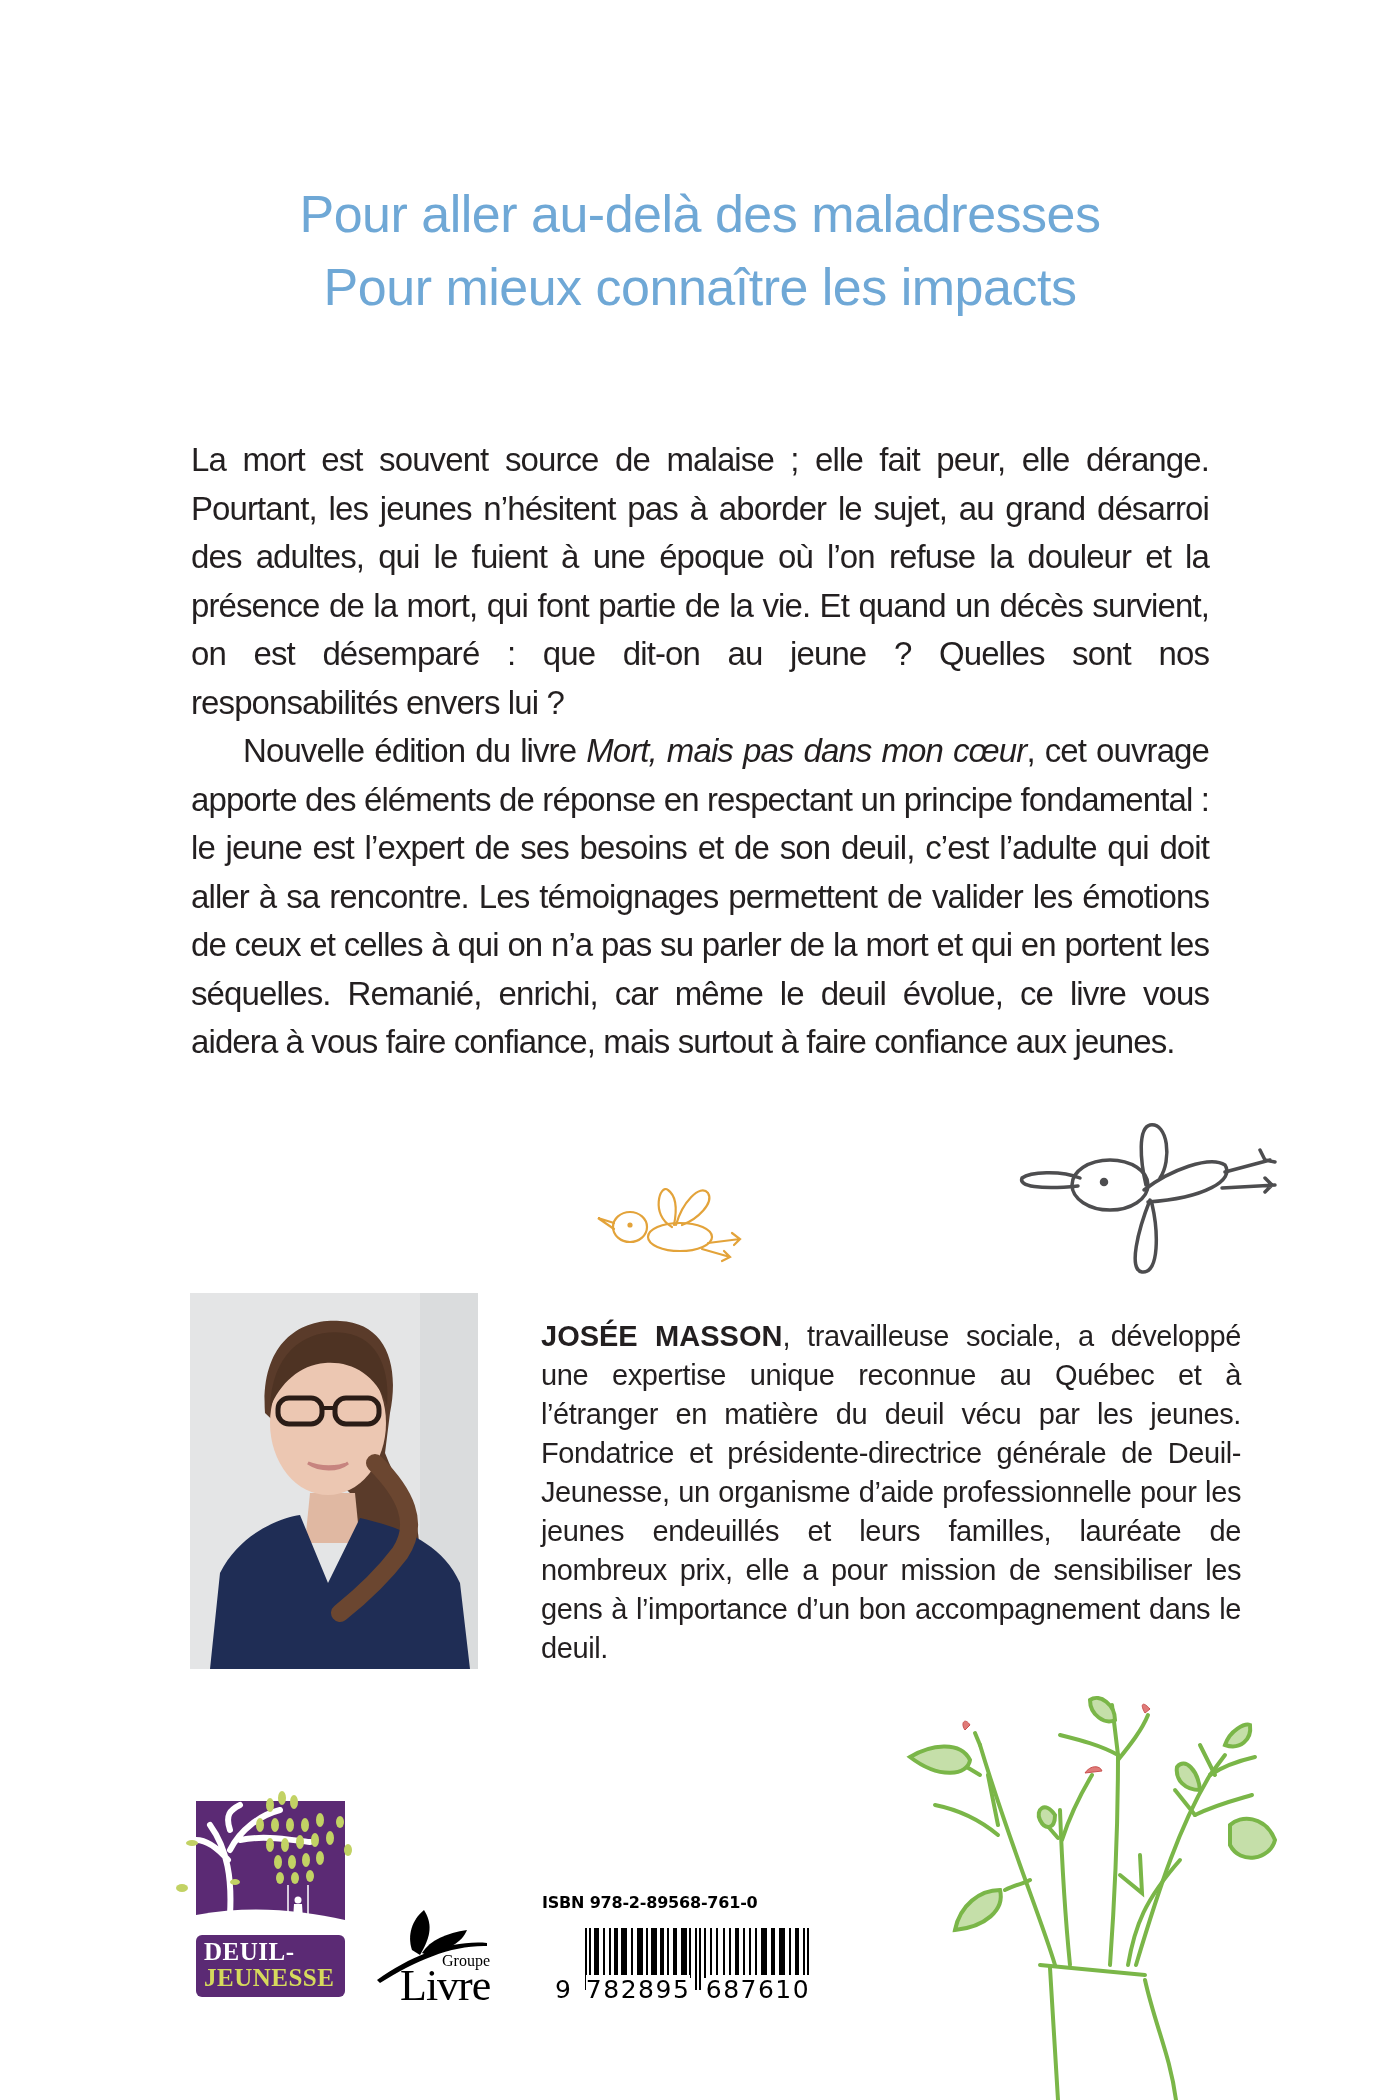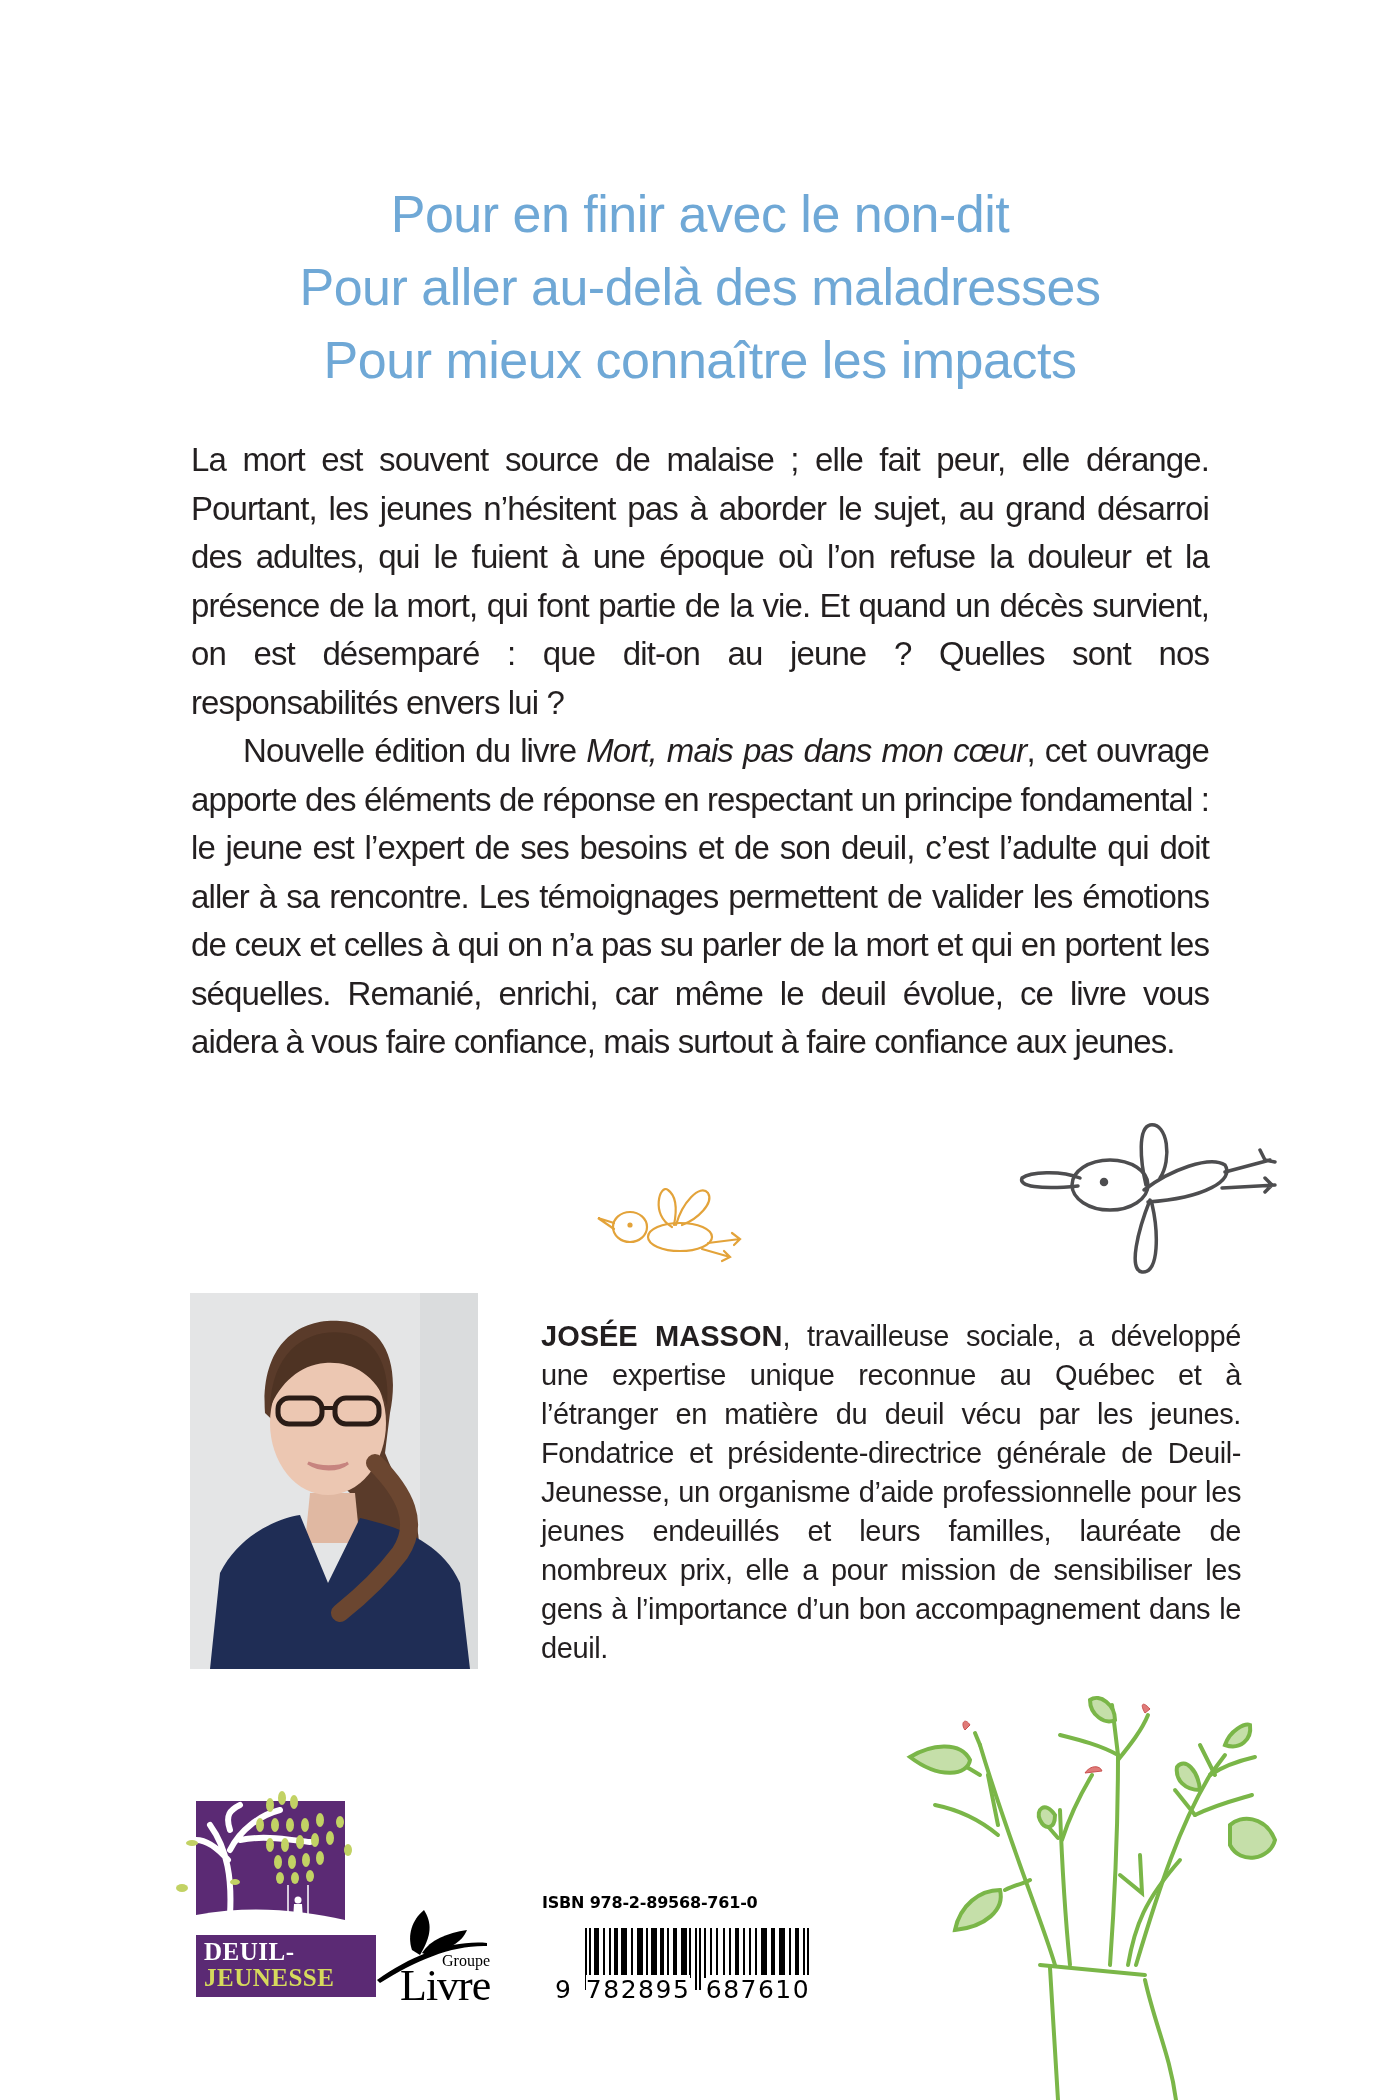--- a/index.html
+++ b/index.html
@@ -22,42 +22,41 @@
   
   .photo { left: 190px; top: 1293px; width: 288px; height: 376px; overflow: hidden; background: #e6e7e8; }
 
   
   .bio { left: 510px; width: 700px; top: 1317px; font-size: 29px; line-height: 39px; text-align: justify;
     letter-spacing: -0.4px; color: #231f20; margin-left: 31px; }
   .bio strong { font-weight: bold; letter-spacing: 0; }
 
   
   .dj-logo { left: 170px; top: 1770px; width: 190px; height: 230px; }
-  .dj-label { left: 196px; top: 1935px; width: 180px; height: 62px; background: #5b2a74; }
+  .dj-label { left: 196px; top: 1935px; width: 149px; height: 62px; background: #5b2a74; border-radius: 6px; }
   .dj-label .l1, .dj-label .l2 { position: absolute; left: 8px; font-family: "Liberation Serif", serif; font-weight: bold; font-size: 25px; line-height: 26px; letter-spacing: 0.5px; }
   .dj-label .l1 { top: 4px; color: #ffffff; }
   .dj-label .l2 { top: 30px; color: #d6da5c; }
 
   .gl-logo { left: 372px; top: 1895px; width: 145px; height: 110px; }
   .gl-groupe { left: 442px; top: 1952px; font-family: "Liberation Serif", serif; font-size: 16px; color: #000; }
   .gl-livre { left: 400px; top: 1960px; font-family: "Liberation Serif", serif; font-size: 44px; color: #000; letter-spacing: -1px; }
 
   
   .isbn-text { left: 542px; top: 1893px; font-family: "DejaVu Sans", sans-serif; font-weight: bold; font-size: 16px; color: #000; letter-spacing: -0.2px; }
   .barcode { left: 585px; top: 1928px; width: 232px; height: 62px; }
   .barcode-digits { left: 555px; top: 1975px; width: 270px; font-family: "DejaVu Sans", sans-serif; font-size: 25px; color: #000; letter-spacing: 1.5px; }
   .barcode-digits span { background: #fff; }
 
   svg { display: block; }
 </style>
 </head>
 <body>
 
 <div class="abs headline">
-  <div>Pour en finir avec le non-dit</div>
   <div>Pour aller au-delà des maladresses</div>
   <div>Pour mieux connaître les impacts</div>
 </div>
 
 <div class="abs body-copy">
   <p>La mort est souvent source de malaise ; elle fait peur, elle dérange. Pourtant, les jeunes n’hésitent pas à aborder le sujet, au grand désarroi des adultes, qui le fuient à une époque où l’on refuse la douleur et la présence de la mort, qui font partie de la vie. Et quand un décès survient, on est désemparé : que dit-on au jeune ? Quelles sont nos responsabilités envers lui ?</p>
   <p class="indent"><span>Nouvelle édition du livre </span><em>Mort, mais pas dans mon cœur</em><span>, cet ouvrage apporte des éléments de réponse en respectant un principe fondamental : le jeune est l’expert de ses besoins et de son deuil, c’est l’adulte qui doit aller à sa rencontre. Les témoignages permettent de valider les émotions de ceux et celles à qui on n’a pas su parler de la mort et qui en portent les séquelles. Remanié, enrichi, car même le deuil évolue, ce livre vous aidera à vous faire confiance, mais surtout à faire confiance aux jeunes.</span></p>
 </div>
 
 <div class="abs" style="left:590px; top:1185px; width:160px; height:80px;">

